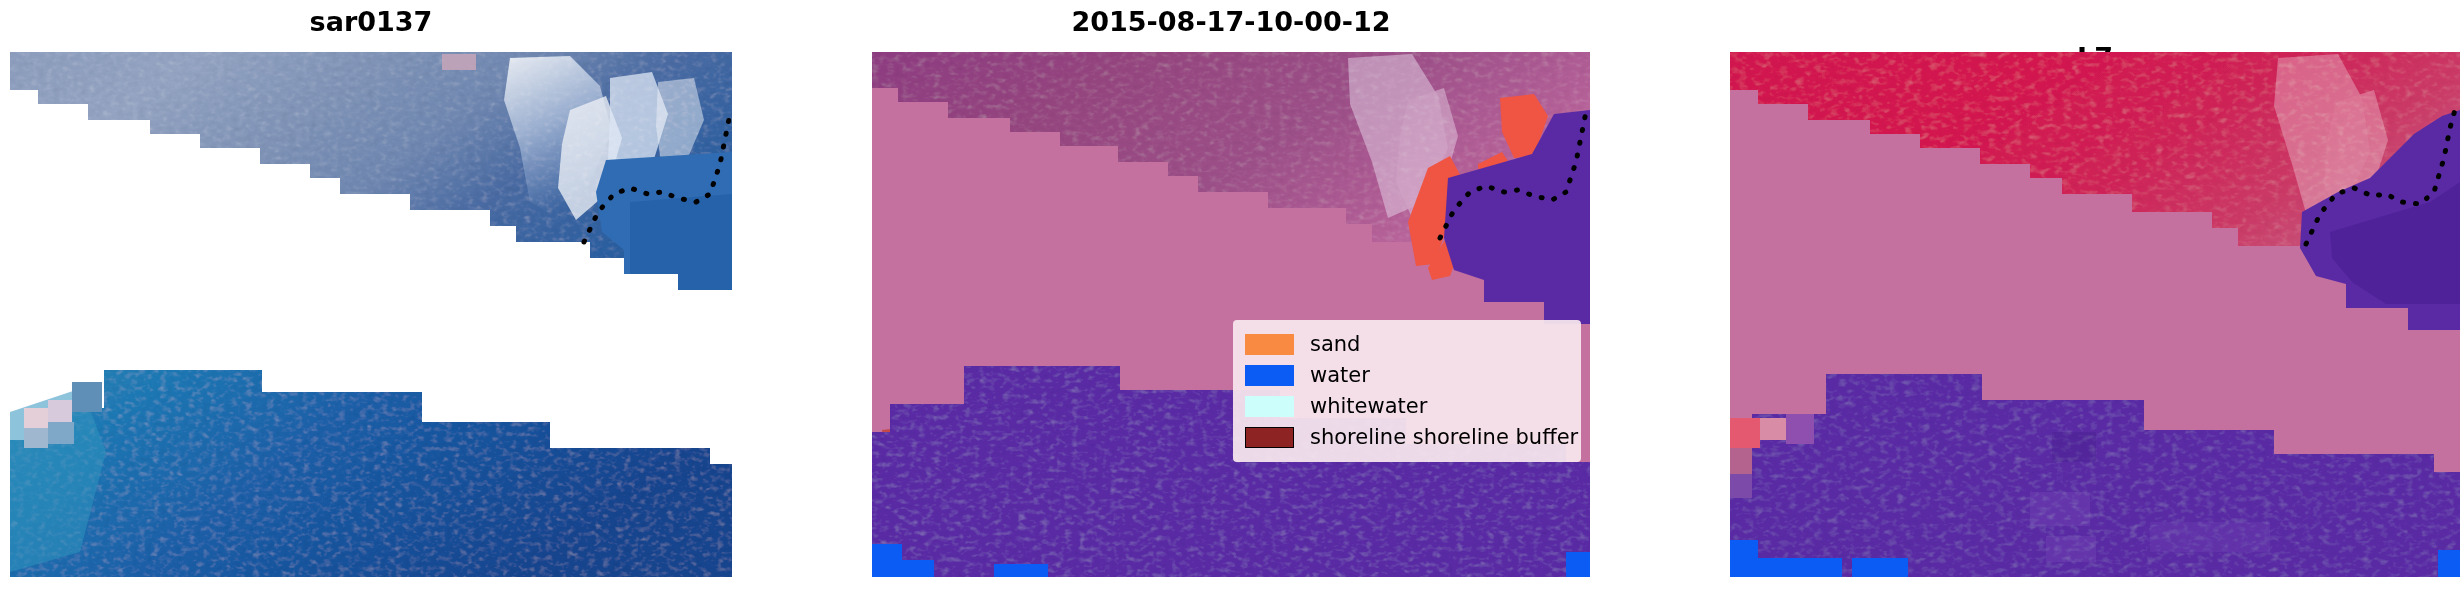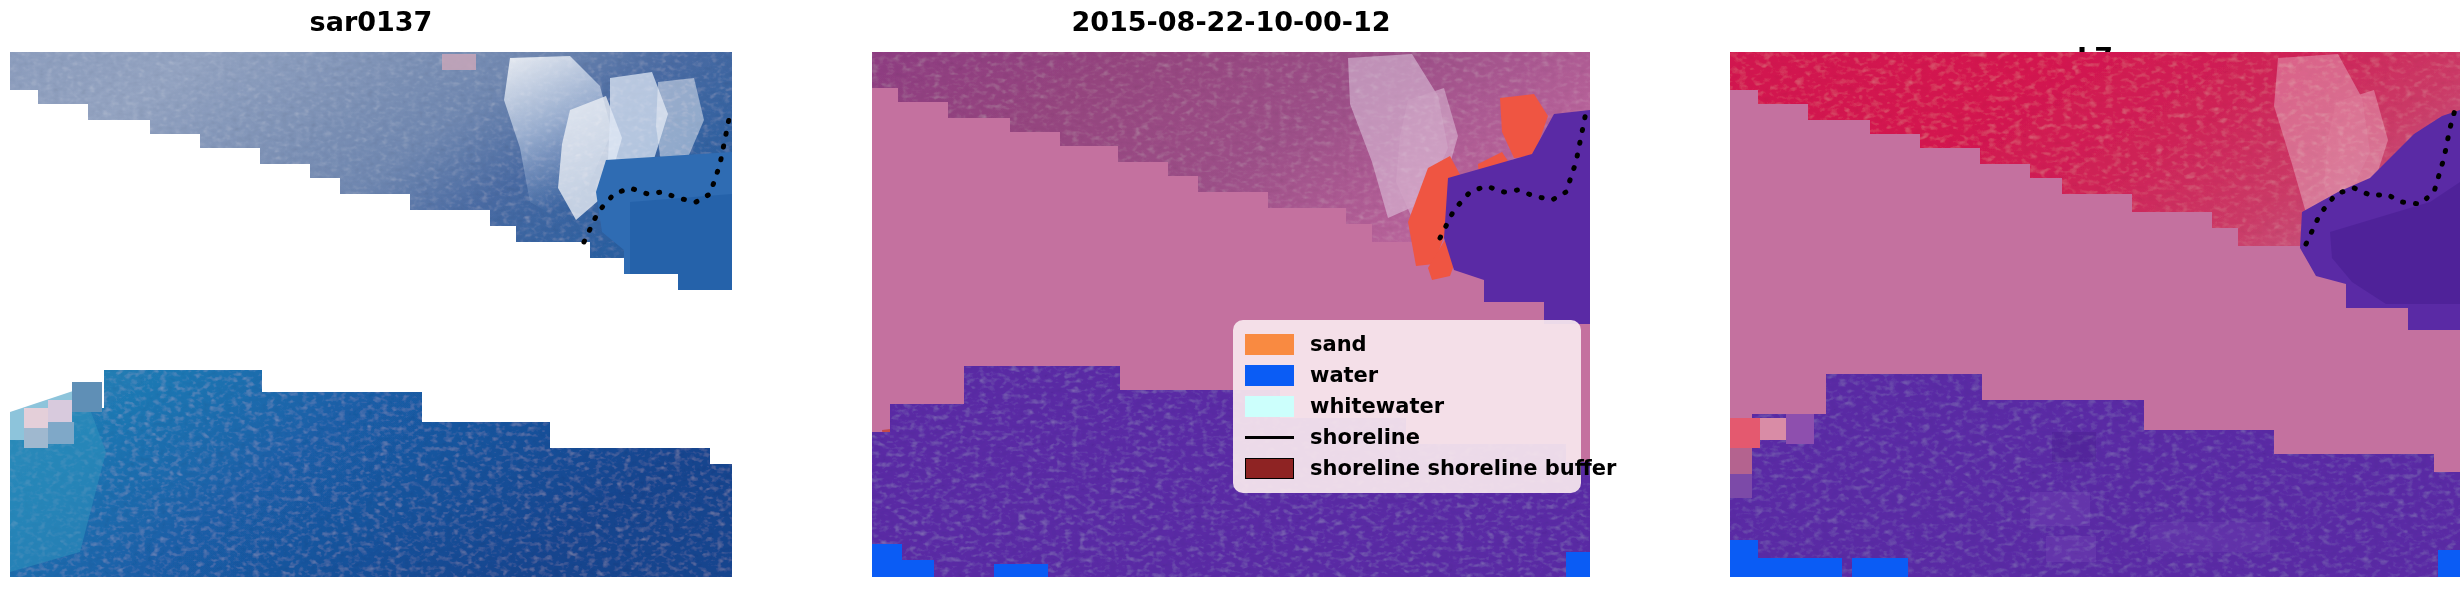--- a/index.html
+++ b/index.html
@@ -49,25 +49,24 @@
     height: 100%;
   }
 
   
   .legend {
     position: absolute;
     left: 1233px;
     top: 320px;
     width: 348px;
     background: rgba(247, 231, 238, 0.93);
-    border-radius: 10px;
+    border-radius: 4px;
     box-sizing: border-box;
     padding: 9px 17px 9px 12px;
     z-index: 50;
-    font-weight: bold;
   }
   .legend-row {
     display: flex;
     align-items: center;
     height: 31px;
   }
   .legend-swatch {
     width: 49px;
     height: 21px;
     flex: 0 0 auto;
@@ -177,21 +176,21 @@
         <rect x="62" y="330" width="30" height="30" fill="#5f8fb6"></rect>
       </g>
 
       <g fill="none" stroke="#000000" stroke-width="5" stroke-linecap="round" stroke-dasharray="1 12">
         <path d="M574,190 L588,160 L604,142 L620,136 L638,142 L652,140
                  L668,146 L686,150 L700,142 L710,112 L716,82 L720,62"></path>
       </g>
     </svg>
   </div>
 
-  <div class="panel-title" style="left:872px; width:718px;">2015-08-22-10-00-12</div>
+  <div class="panel-title" style="left:872px; width:718px;">2015-08-17-10-00-12</div>
 
   <div class="panel" style="left:872px; width:718px;">
     <svg class="panel-canvas" viewBox="0 0 718 525" preserveAspectRatio="none">
       <defs>
         <linearGradient id="ovTop" x1="0" y1="0" x2="1" y2="0.5">
           <stop offset="0" stop-color="#8e3d82"></stop>
           <stop offset="0.3" stop-color="#95457f"></stop>
           <stop offset="0.6" stop-color="#9c4f88"></stop>
           <stop offset="0.85" stop-color="#b35f97"></stop>
           <stop offset="1" stop-color="#c06ea2"></stop>
@@ -348,26 +347,20 @@
     <div class="legend-row">
       <span class="legend-swatch" style="background:#0a5cf5;"></span>
       <span class="legend-label">water</span>
     </div>
 
     <div class="legend-row">
       <span class="legend-swatch" style="background:#ccfffc;"></span>
       <span class="legend-label">whitewater</span>
     </div>
 
-    <div class="legend-row">
-      <span class="legend-line-wrap">
-        <span class="legend-line"></span>
-      </span>
-      <span class="legend-label">shoreline</span>
-    </div>
 
     <div class="legend-row">
       <span class="legend-swatch bordered" style="background:#8e2323;"></span>
       <span class="legend-label">shoreline shoreline buffer</span>
     </div>
 
   </div>
 
 </div>
 

